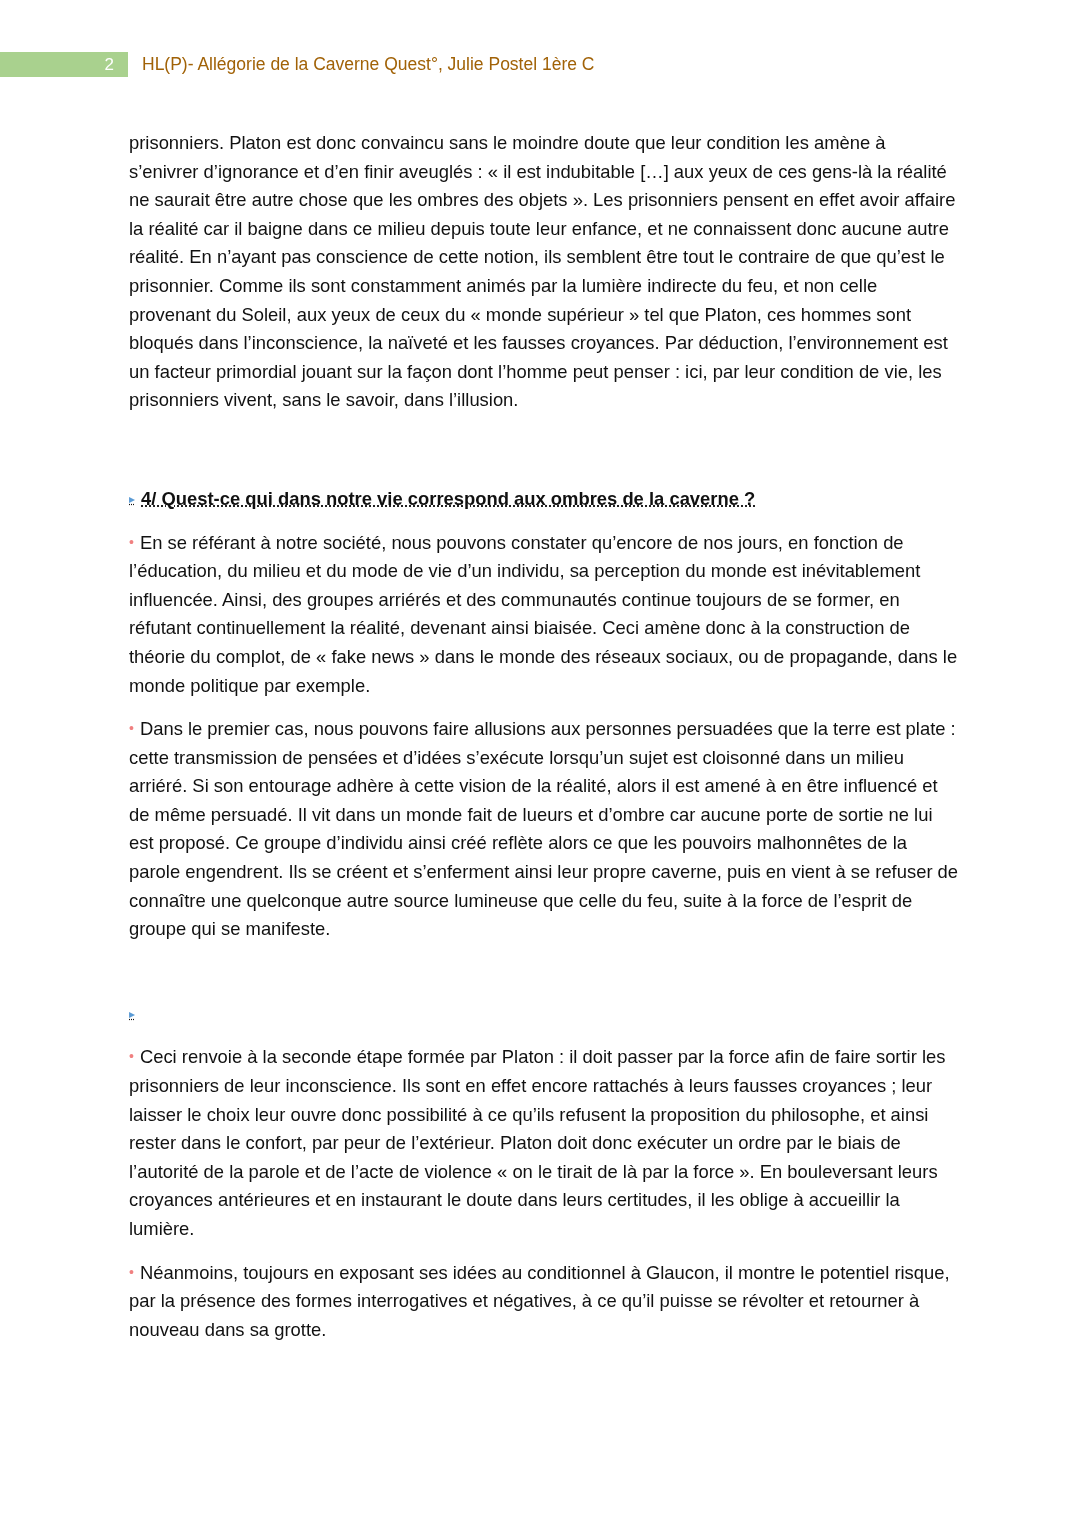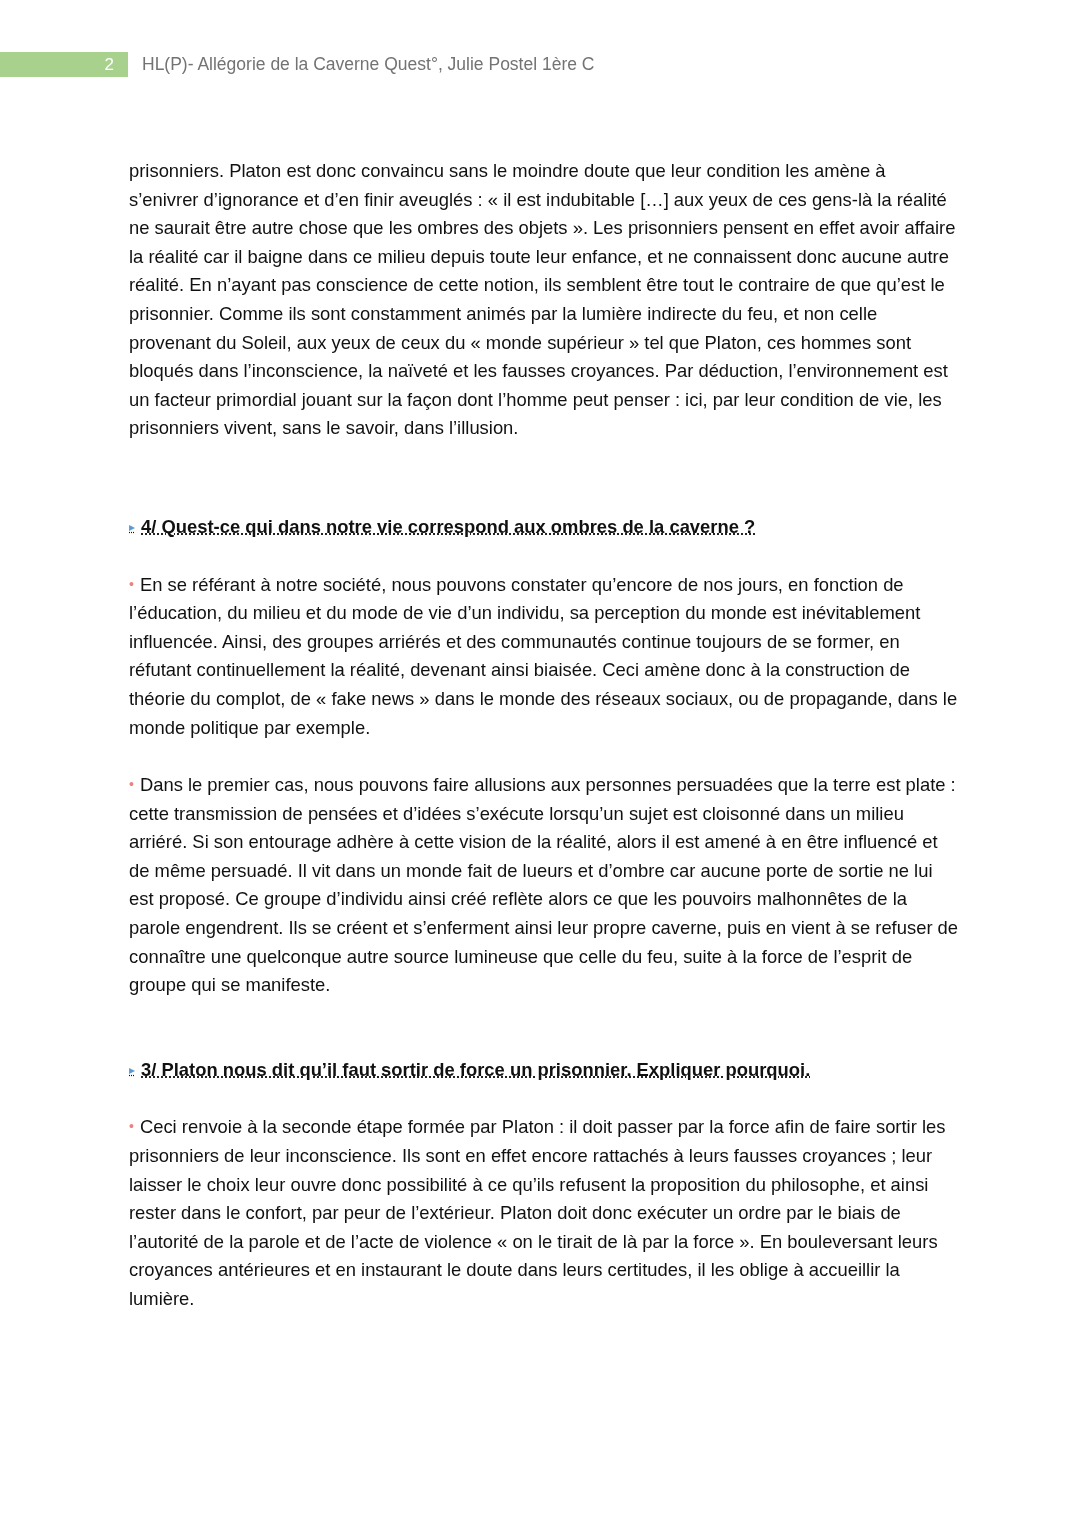--- a/index.html
+++ b/index.html
@@ -1,23 +1,23 @@
 <!DOCTYPE html>
 <html><head>
 <meta charset="utf-8">
 <style>
   html, body { margin:0; padding:0; background:#ffffff; }
   body { width:1080px; height:1527px; position:relative; overflow:hidden;
          font-family:"Liberation Sans", "DejaVu Sans", sans-serif; color:#111; }
   .header { position:absolute; top:52px; left:0; height:25px; width:700px; display:flex; align-items:center; }
   .page-num-band { width:128px; height:25px; background:#a9d18e; display:flex; align-items:center; justify-content:flex-end; box-sizing:border-box; padding-right:14px; color:#fff; font-size:17px; }
-  .header-title { margin-left:14px; font-size:17.5px; color:#737373; white-space:nowrap; }
+  .header-title { margin-left:14px; font-size:17.5px; color:#a16207; white-space:nowrap; }
   .content { position:absolute; left:129px; top:129px; width:830px; font-size:18.4px; line-height:28.6px; }
   p { margin:0; }
-  .para { margin-bottom:14px;margin-top:28px; }
+  .para { margin-bottom:14px; }
   .q { margin-top:0; margin-bottom:14px; font-weight:bold; text-decoration:underline; text-decoration-style:dotted; display:flex; align-items:center; }
   .q .tri { color:#5b9bd5; font-size:12px; margin-right:6px; text-decoration:none; display:inline-block; }
   .bullet { color:#f08080; margin-right:6px; font-size:14px; vertical-align:2px; }
 </style>
 </head>
 <body>
 
 <div class="header">
   <div class="page-num-band">
     <span>2</span>
@@ -30,16 +30,16 @@
 
   <div class="q">
     <span class="tri">▸</span>
     <span>4/ Quest-ce qui dans notre vie correspond aux ombres de la caverne ?</span>
   </div>
   <p class="para"><span class="bullet">•</span><span>En se référant à notre société, nous pouvons constater qu’encore de nos jours, en fonction de l’éducation, du milieu et du mode de vie d’un individu, sa perception du monde est inévitablement influencée. Ainsi, des groupes arriérés et des communautés continue toujours de se former, en réfutant continuellement la réalité, devenant ainsi biaisée. Ceci amène donc à la construction de théorie du complot, de « fake news » dans le monde des réseaux sociaux, ou de propagande, dans le monde politique par exemple.</span></p>
   <p class="para" style="margin-bottom:56px;"><span class="bullet">•</span><span>Dans le premier cas, nous pouvons faire allusions aux personnes persuadées que la terre est plate : cette transmission de pensées et d’idées s’exécute lorsqu’un sujet est cloisonné dans un milieu arriéré. Si son entourage adhère à cette vision de la réalité, alors il est amené à en être influencé et de même persuadé. Il vit dans un monde fait de lueurs et d’ombre car aucune porte de sortie ne lui est proposé. Ce groupe d’individu ainsi créé reflète alors ce que les pouvoirs malhonnêtes de la parole engendrent. Ils se créent et s’enferment ainsi leur propre caverne, puis en vient à se refuser de connaître une quelconque autre source lumineuse que celle du feu, suite à la force de l’esprit de groupe qui se manifeste.</span></p>
 
   <div class="q">
     <span class="tri">▸</span>
-    <span>3/ Platon nous dit qu’il faut sortir de force un prisonnier. Expliquer pourquoi.</span>
   </div>
   <p class="para"><span class="bullet">•</span><span>Ceci renvoie à la seconde étape formée par Platon : il doit passer par la force afin de faire sortir les prisonniers de leur inconscience. Ils sont en effet encore rattachés à leurs fausses croyances ; leur laisser le choix leur ouvre donc possibilité à ce qu’ils refusent la proposition du philosophe, et ainsi rester dans le confort, par peur de l’extérieur. Platon doit donc exécuter un ordre par le biais de l’autorité de la parole et de l’acte de violence « on le tirait de là par la force ». En bouleversant leurs croyances antérieures et en instaurant le doute dans leurs certitudes, il les oblige à accueillir la lumière.</span></p>
+  <p class="para"><span class="bullet">•</span><span>Néanmoins, toujours en exposant ses idées au conditionnel à Glaucon, il montre le potentiel risque, par la présence des formes interrogatives et négatives, à ce qu’il puisse se révolter et retourner à nouveau dans sa grotte.</span></p>
 </div>
 
 </body></html>

